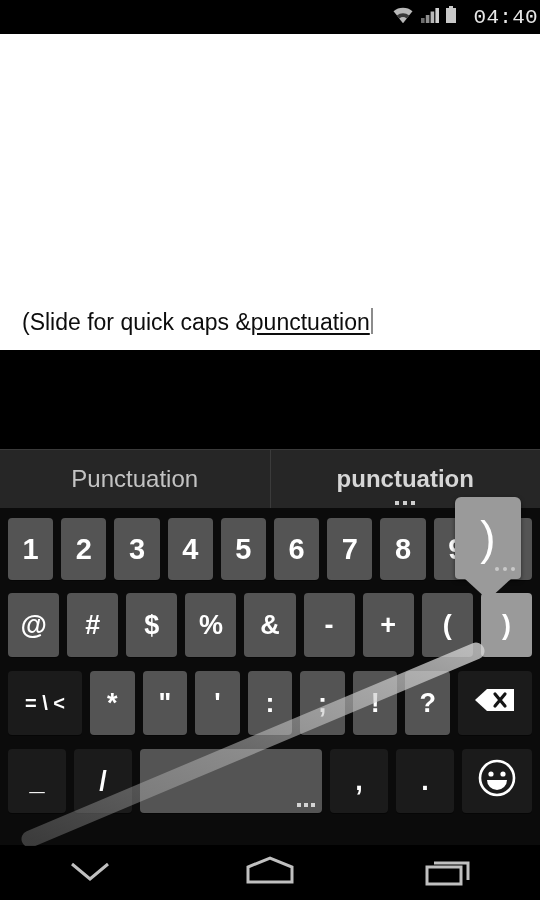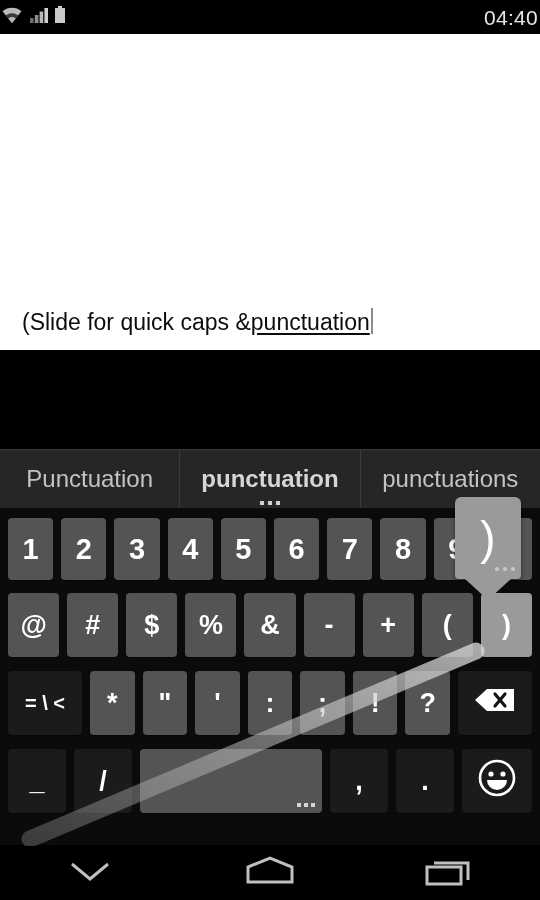--- a/index.html
+++ b/index.html
@@ -12,21 +12,21 @@
     overflow: hidden;
     font-family: "Liberation Sans", sans-serif;
     -webkit-font-smoothing: antialiased;
   }
 
   
   .statusbar {
     position: absolute; top: 0; left: 0;
     width: 540px; height: 34px;
     background: #000;
-    display: flex; align-items: center; justify-content: space-between;
+    display: flex; align-items: center; justify-content: flex-end; font-family: Liberation Mono, monospace;
   }
   .status-icons { display: flex; align-items: center; gap: 5px; padding-right: 10px; }
   .status-time {
     color: #e6e6e6; font-size: 21px; letter-spacing: 0.3px;
     padding-left: 6px; padding-right: 2px; line-height: 1;
   }
   .ic { display: block; }
 
   
   .content {
@@ -197,23 +197,20 @@
       <span>Punctuation</span>
     </div>
     <div class="sugg bold">
       <span>punctuation</span>
       <span class="dots3">
           <i></i>
           <i></i>
           <i></i>
         </span>
     </div>
-    <div class="sugg">
-      <span>punctuations</span>
-    </div>
   </div>
 
   <div class="rows">
 
     <div class="krow r1">
       <div class="key num">
           <span>1</span>
         </div>
       <div class="key num">
           <span>2</span>

